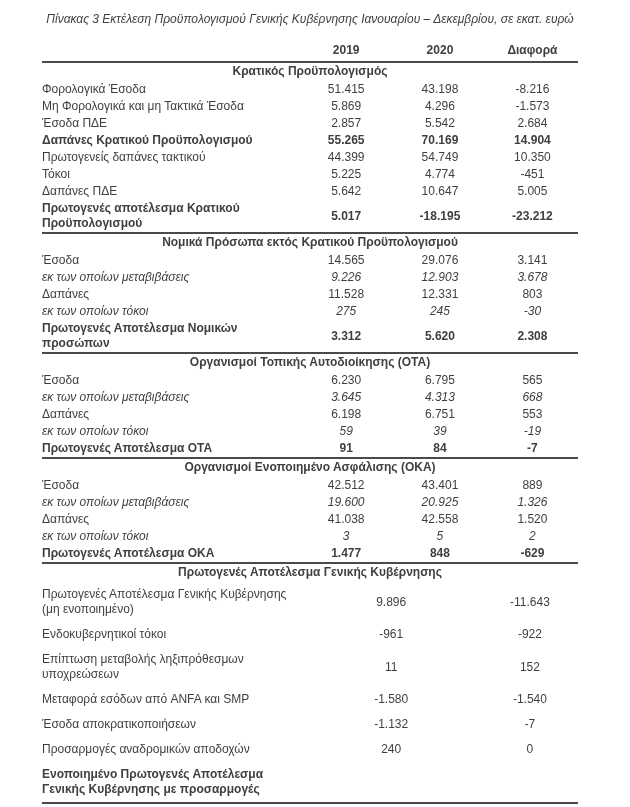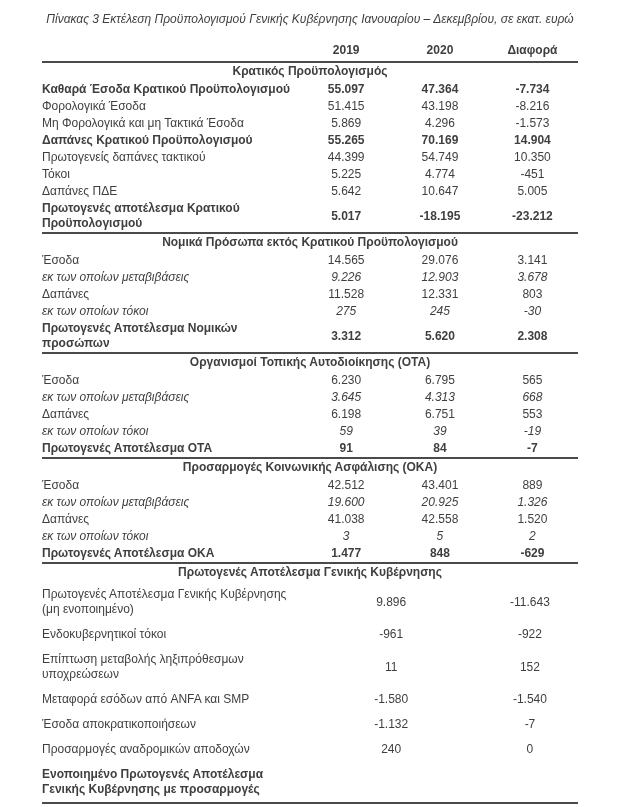--- a/index.html
+++ b/index.html
@@ -71,38 +71,38 @@
     <div class="grid-row header-row">
       <div class="label"></div>
       <div class="num">2019</div>
       <div class="num">2020</div>
       <div class="num">Διαφορά</div>
     </div>
 
     <div id="table-body">
         <div class="section">
           <div class="section-header">Κρατικός Προϋπολογισμός</div>
-          <div class="grid-row row bold">
-            <div class="label">Καθαρά Έσοδα Κρατικού Προϋπολογισμού</div>
-            <div class="num">55.097</div>
-            <div class="num">47.364</div>
-            <div class="num">-7.734</div>
-          </div>
           <div class="grid-row row">
             <div class="label">Φορολογικά Έσοδα</div>
             <div class="num">51.415</div>
             <div class="num">43.198</div>
             <div class="num">-8.216</div>
           </div>
           <div class="grid-row row">
             <div class="label">Μη Φορολογικά και μη Τακτικά Έσοδα</div>
             <div class="num">5.869</div>
             <div class="num">4.296</div>
             <div class="num">-1.573</div>
           </div>
+          <div class="grid-row row">
+            <div class="label">Έσοδα ΠΔΕ</div>
+            <div class="num">2.857</div>
+            <div class="num">5.542</div>
+            <div class="num">2.684</div>
+          </div>
           <div class="grid-row row bold">
             <div class="label">Δαπάνες Κρατικού Προϋπολογισμού</div>
             <div class="num">55.265</div>
             <div class="num">70.169</div>
             <div class="num">14.904</div>
           </div>
           <div class="grid-row row">
             <div class="label">Πρωτογενείς δαπάνες τακτικού</div>
             <div class="num">44.399</div>
             <div class="num">54.749</div>
@@ -187,21 +187,21 @@
             <div class="num">-19</div>
           </div>
           <div class="grid-row row bold">
             <div class="label">Πρωτογενές Αποτέλεσμα ΟΤΑ</div>
             <div class="num">91</div>
             <div class="num">84</div>
             <div class="num">-7</div>
           </div>
         </div>
         <div class="section">
-          <div class="section-header">Προσαρμογές Κοινωνικής Ασφάλισης (ΟΚΑ)</div>
+          <div class="section-header">Οργανισμοί Ενοποιημένο Ασφάλισης (ΟΚΑ)</div>
           <div class="grid-row row">
             <div class="label">Έσοδα</div>
             <div class="num">42.512</div>
             <div class="num">43.401</div>
             <div class="num">889</div>
           </div>
           <div class="grid-row row italic">
             <div class="label">εκ των οποίων μεταβιβάσεις</div>
             <div class="num">19.600</div>
             <div class="num">20.925</div>

